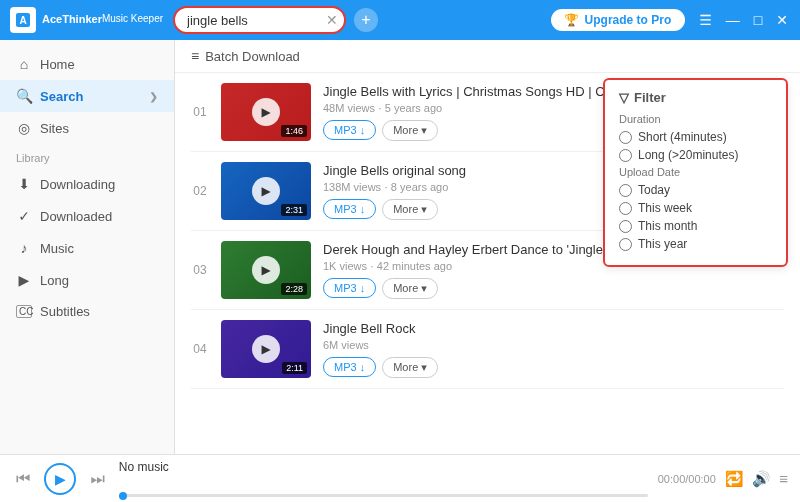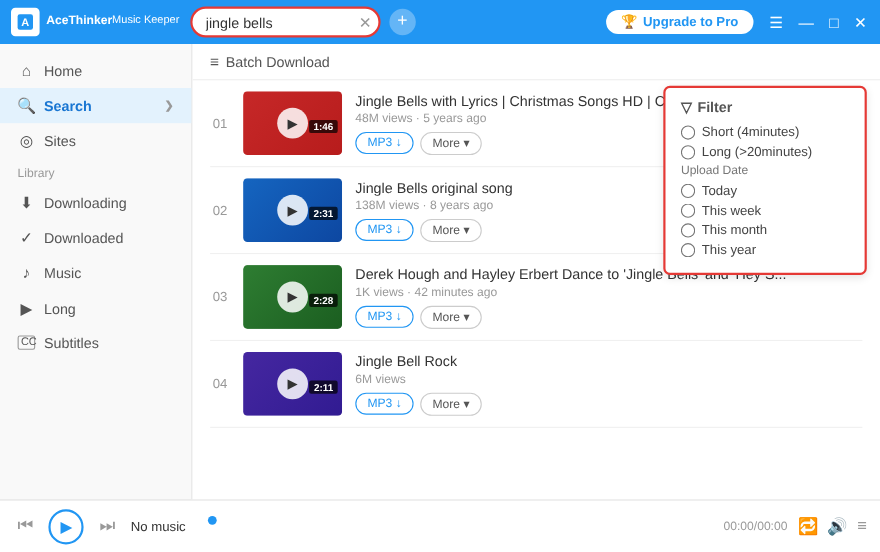--- a/index.html
+++ b/index.html
@@ -206,28 +206,27 @@
     }
     .result-thumb-bg {
       width: 100%;
       height: 100%;
       display: flex;
       align-items: center;
       justify-content: center;
     }
     .thumb-play {
       position: absolute;
-      bottom: 20px;
+      bottom: 4px;
       right: 4px;
       background: rgba(0,0,0,0.7);
       color: white;
       font-size: 9px;
       padding: 1px 4px;
       border-radius: 2px;
-      font-weight: bold;
     }
     .thumb-play-center {
       width: 28px;
       height: 28px;
       background: rgba(255,255,255,0.85);
       border-radius: 50%;
       display: flex;
       align-items: center;
       justify-content: center;
       font-size: 12px;
@@ -343,21 +342,21 @@
       background: white;
       color: #2196f3;
       font-size: 14px;
       display: flex;
       align-items: center;
       justify-content: center;
       cursor: pointer;
     }
     .player-track {
       display: flex;
-      flex-direction: row;
+      flex-direction: column;
       flex: 1;
       gap: 20px;
     }
     .player-track-name {
       font-size: 12px;
       color: #333;
     }
     .player-progress-bar {
       height: 3px;
       background: #e0e0e0;
@@ -568,20 +567,21 @@
         </div>
       </div>
 
     </div>
 
     <div class="filter-panel">
       <div class="filter-header">
         <span>▽</span>
         <span>Filter</span>
       </div>
+      <div class="filter-section-label">Duration</div>
       <label class="filter-option">
         <input type="radio" name="duration" style="">
         <span>Short (4minutes)</span>
       </label>
       <label class="filter-option">
         <input type="radio" name="duration" style="">
         <span>Long (&gt;20minutes)</span>
       </label>
       <div class="filter-section-label">Upload Date</div>
       <label class="filter-option">

